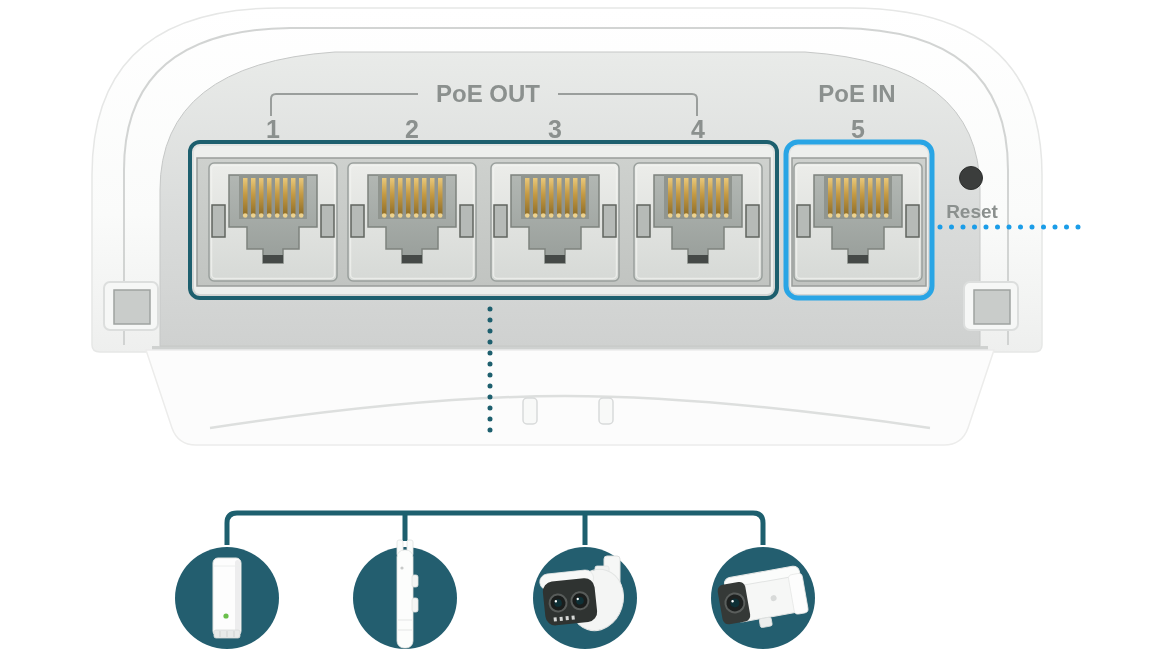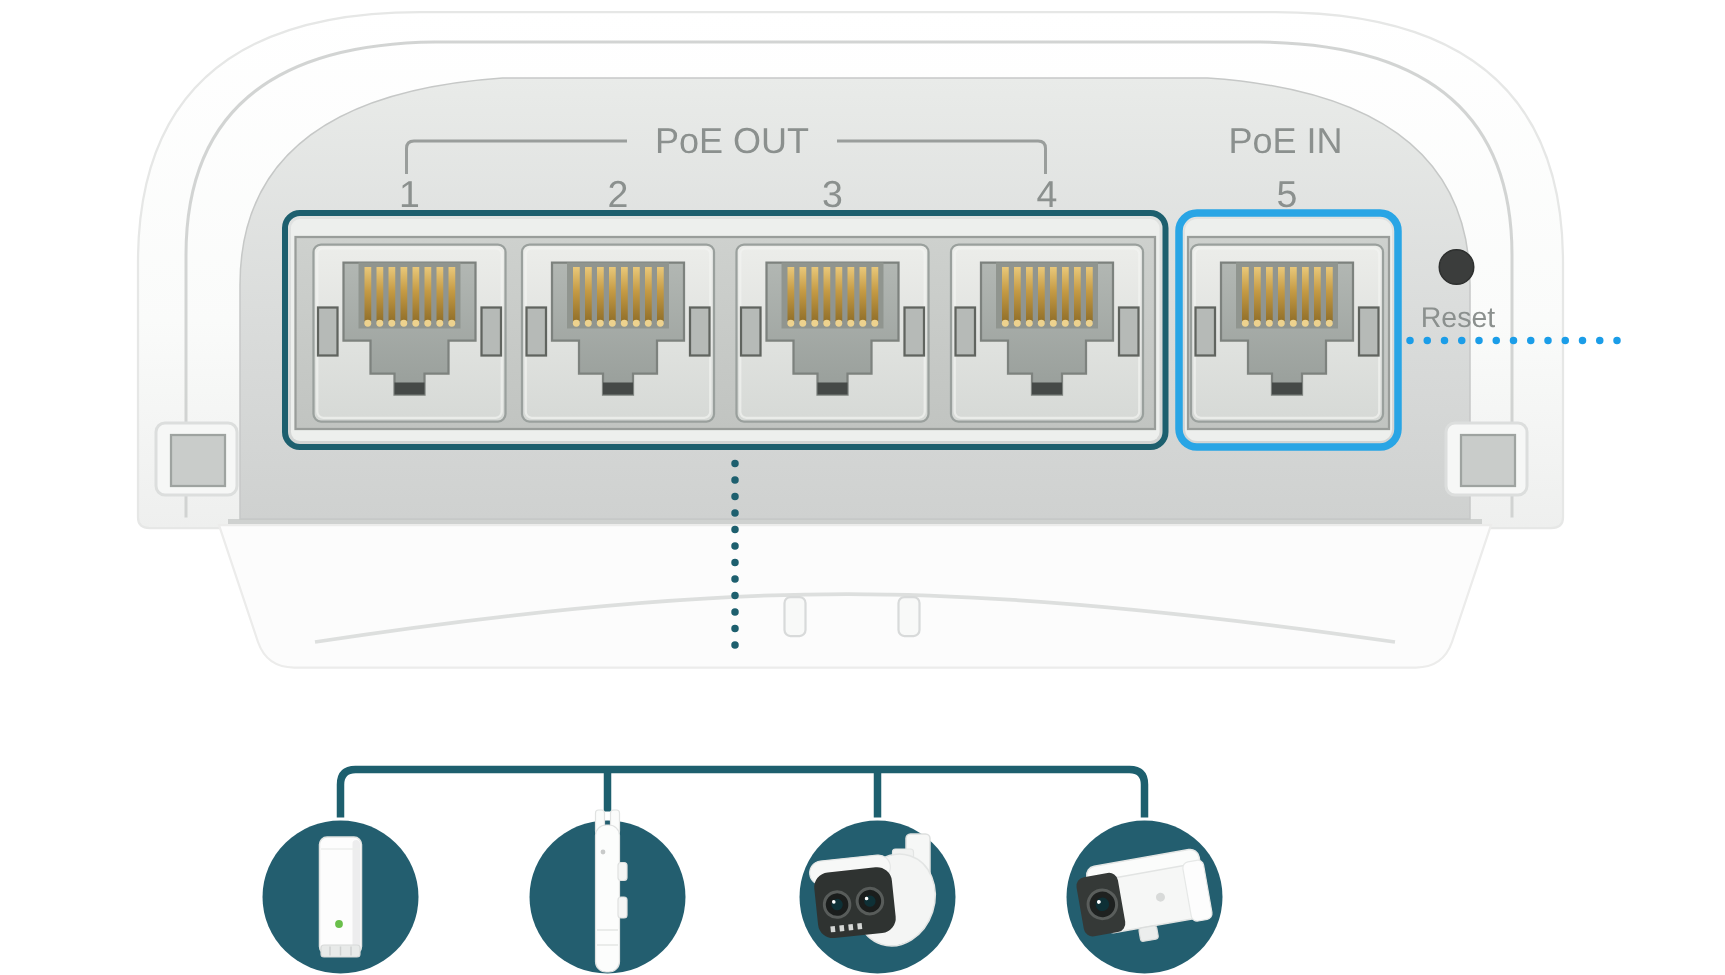--- a/index.html
+++ b/index.html
@@ -1,17 +1,17 @@
 <!DOCTYPE html>
 <html><head>
 <meta charset="utf-8">
 <style>
   html,body{margin:0;padding:0;background:#ffffff;}
   #stage{position:relative;width:1150px;height:650px;background:#ffffff;overflow:hidden;
-         font-family:"Liberation Sans",sans-serif;}
+         font-family:"Liberation Sans",sans-serif;font-weight:bold;}
   svg{position:absolute;left:0;top:0;}
   text{font-family:"Liberation Sans",sans-serif;}
   .lbl{fill:#8B908E;}
   .poe-label{font-size:24px;}
   .port-num{font-size:25px;}
   .reset-lbl{font-size:19px;}
 </style>
 </head>
 <body>
 

